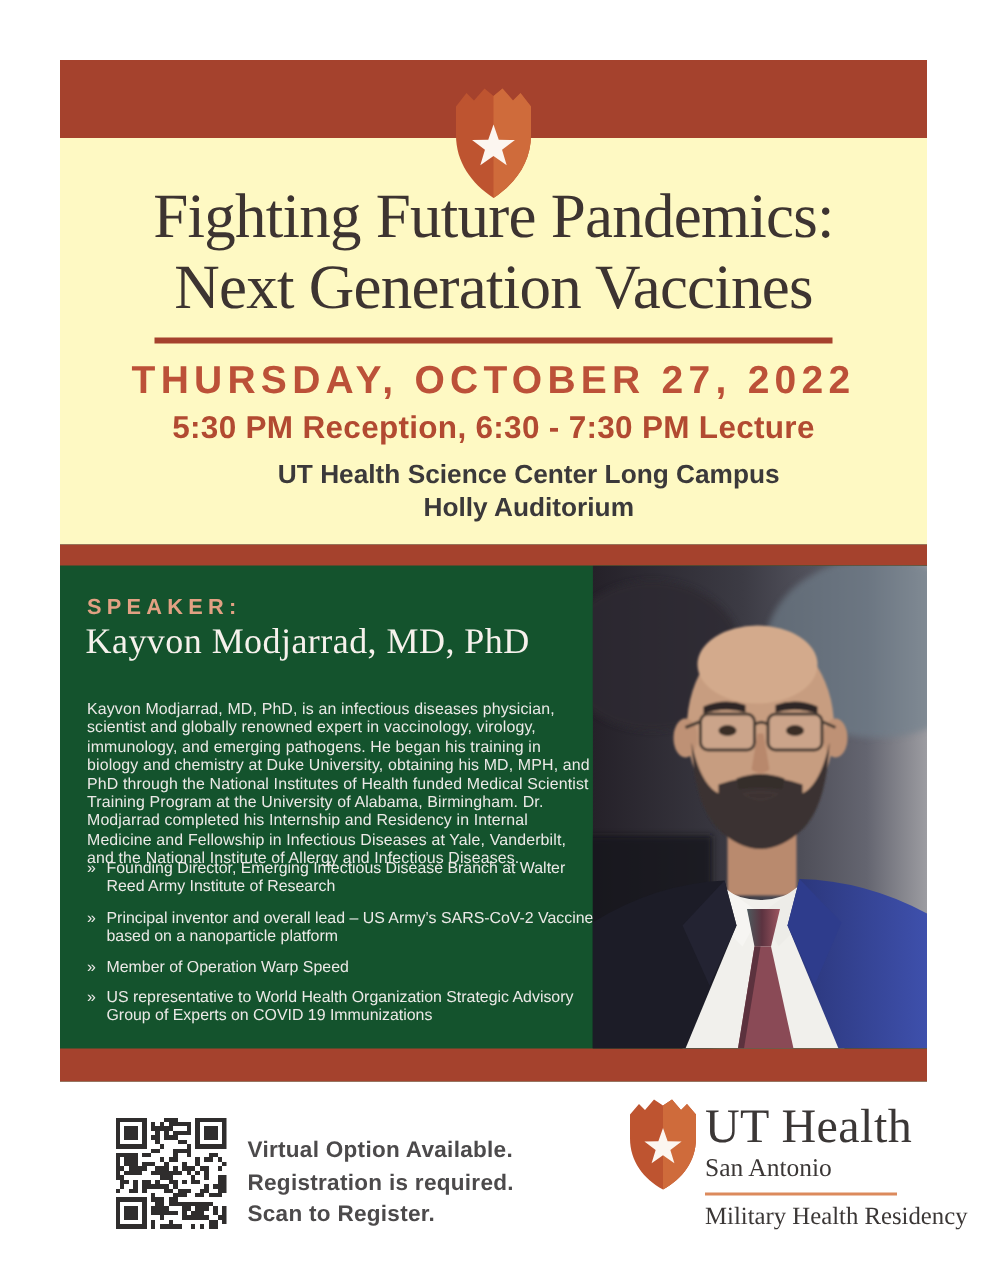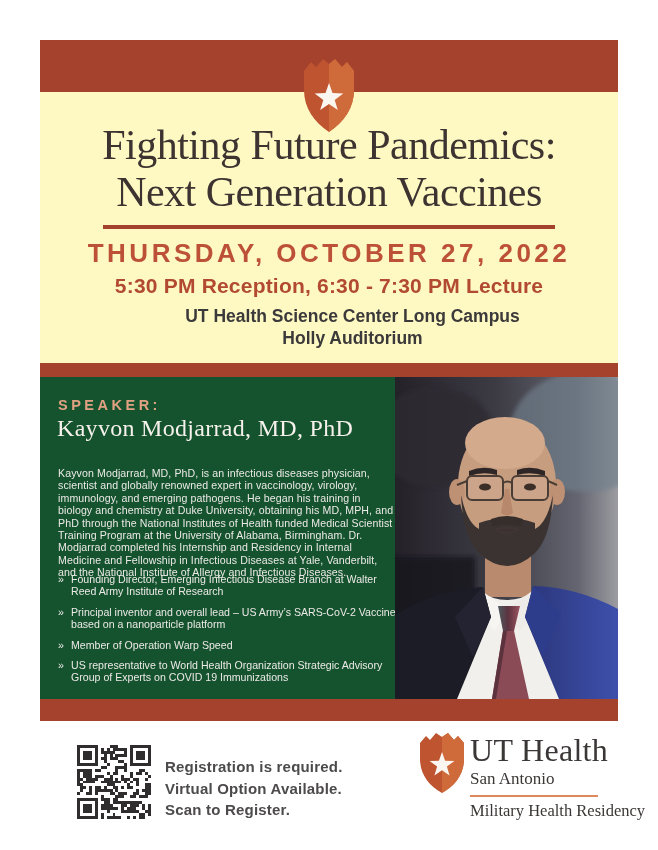--- a/index.html
+++ b/index.html
@@ -510,22 +510,22 @@
       <rect x="13" y="24" width="1" height="1" fill="#2F2D2D"></rect>
       <rect x="14" y="24" width="1" height="1" fill="#2F2D2D"></rect>
       <rect x="17" y="24" width="1" height="1" fill="#2F2D2D"></rect>
       <rect x="19" y="24" width="1" height="1" fill="#2F2D2D"></rect>
       <rect x="21" y="24" width="1" height="1" fill="#2F2D2D"></rect>
       <rect x="22" y="24" width="1" height="1" fill="#2F2D2D"></rect>
     </svg>
 </div>
 
 <div class="abs reg">
+  <div>Virtual Option Available.</div>
   <div>Registration is required.</div>
-  <div>Virtual Option Available.</div>
   <div>Scan to Register.</div>
 </div>
 
 <div class="abs logo-shield">
   <svg width="50" height="64" viewBox="0 0 50 64">
     <defs>
         <clipPath id="shR2">
           <rect x="25" y="0" width="25" height="64"></rect>
         </clipPath>
       </defs>

